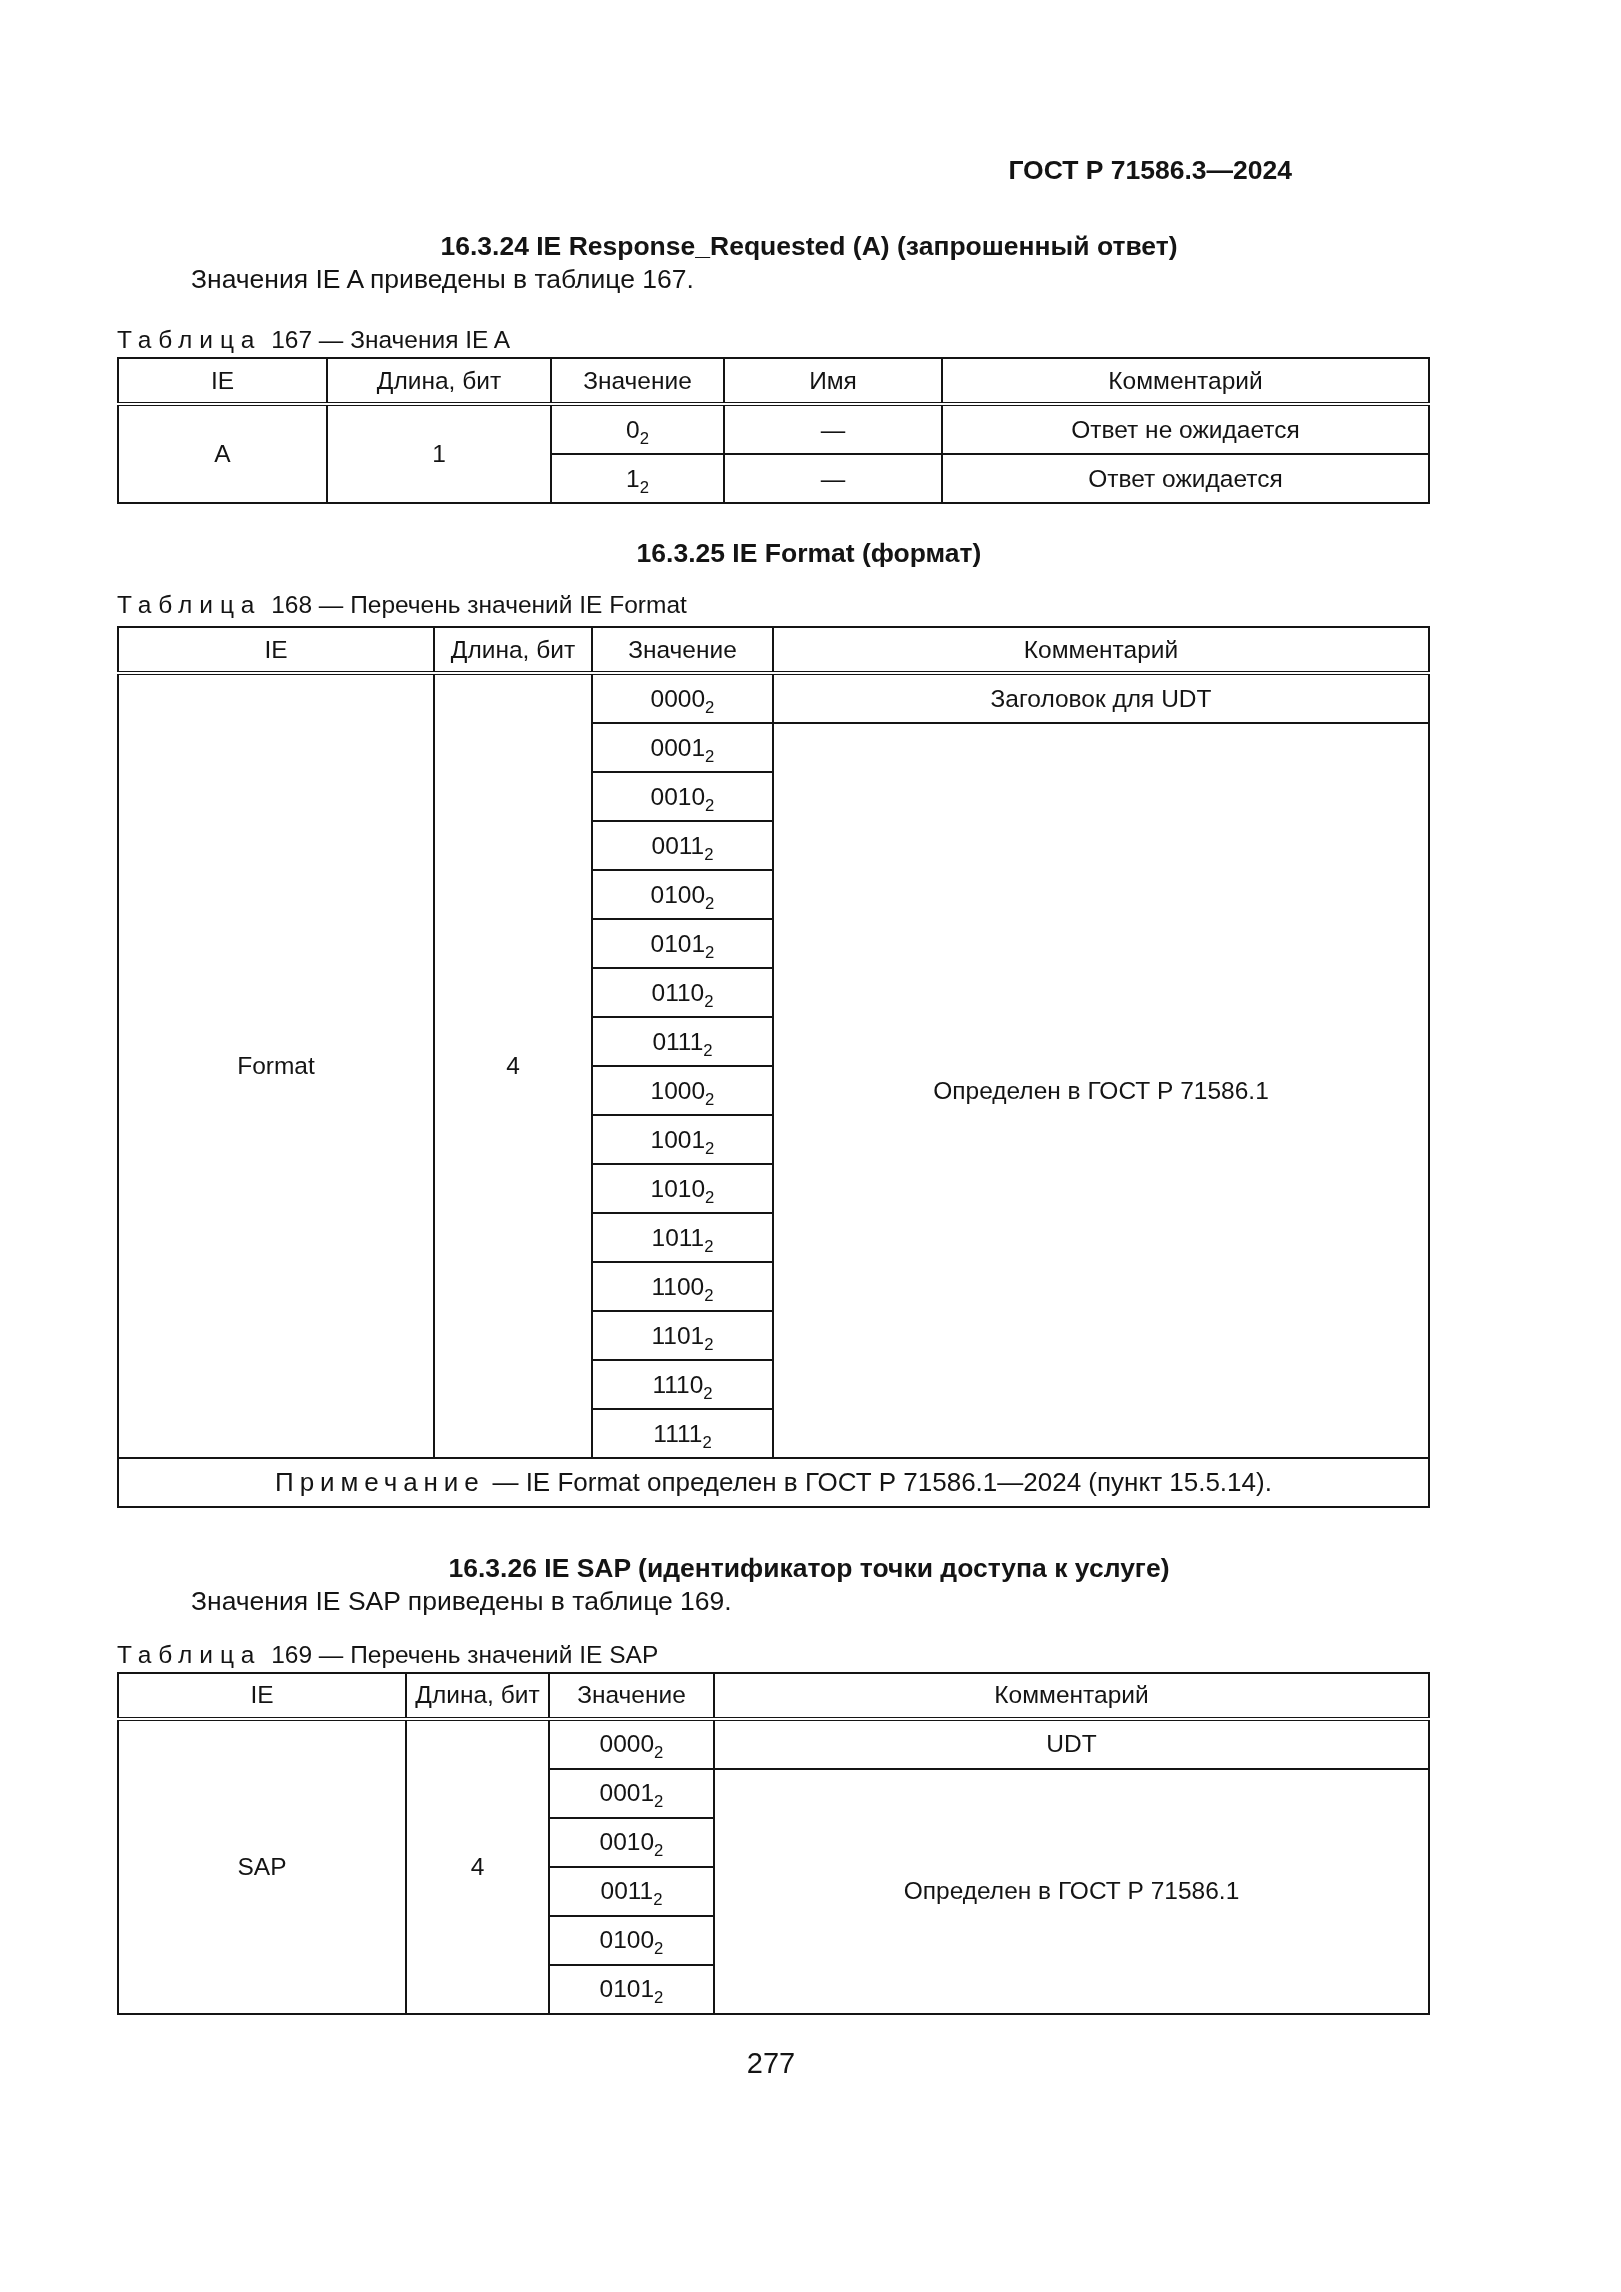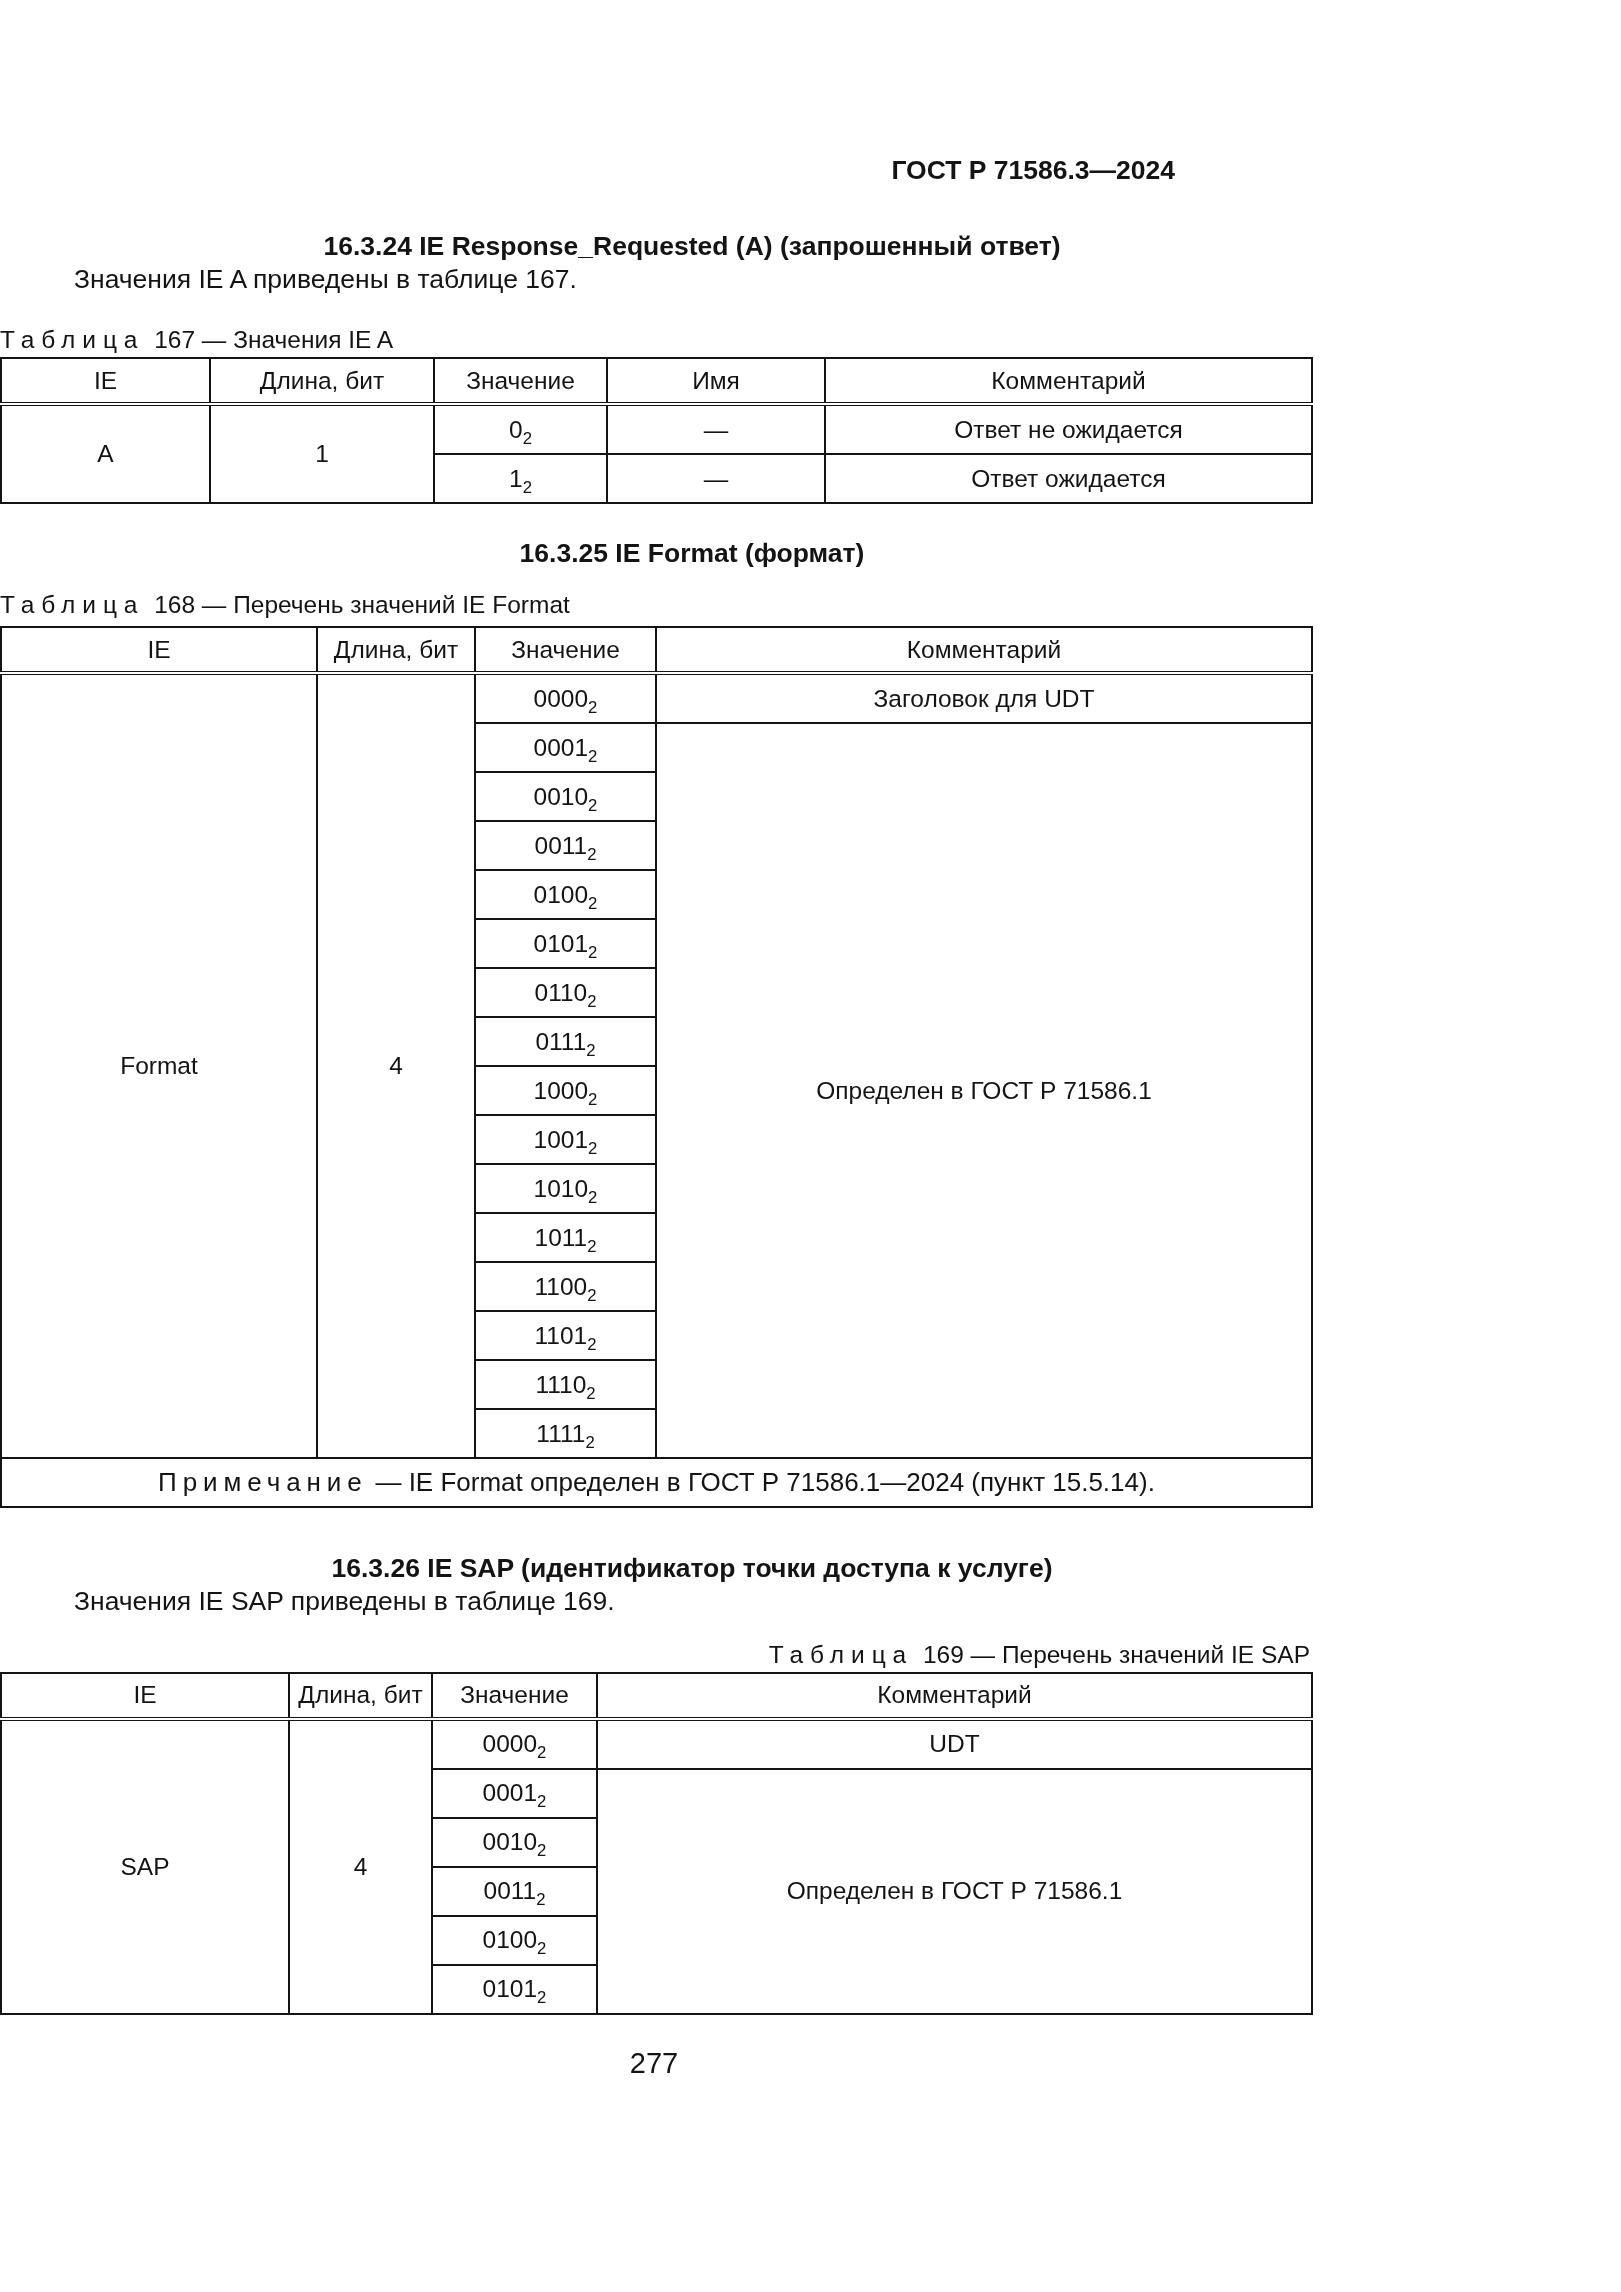--- a/index.html
+++ b/index.html
@@ -7,20 +7,21 @@
     position: relative;
     width: 1621px;
     height: 2293px;
     background: #ffffff;
     margin: 0 auto;
     font-family: "Liberation Sans", "DejaVu Sans", sans-serif;
     color: #141414;
     overflow: hidden;
   }
   .content {
+    margin-left: 117px;
     width: 1310px;
   }
   .content > * { margin: 0; }
   .running-head {
     margin-top: 155px;
     text-align: right;
     padding-right: 135px;
     font-size: 26.5px;
     font-weight: bold;
     line-height: 31px;
@@ -72,21 +73,21 @@
   }
   .h24 { margin-top: 45px; }
   .cap167 { margin-top: 31px; }
   .t167 { margin-top: 3.9px; }
   .t167 td { height: 49px; }
   .h25 { margin-top: 34px; }
   .cap168 { margin-top: 21.6px; }
   .t168 { margin-top: 7.8px; }
   .t168 td { height: 46px; }
   .h26 { margin-top: 45px; }
-  .cap169 { margin-top: 23.5px; text-align: right; }
+  .cap169 { margin-top: 23.5px; }
   .t169 { margin-top: 3.9px; }
   .t169 td { height: 46px; }
 
   td.left { text-align: left; padding-left: 13.7px; }
   td.note-cell {
     text-align: left;
     padding-left: 88px;
     height: 45px;
     font-size: 26px;
   }

